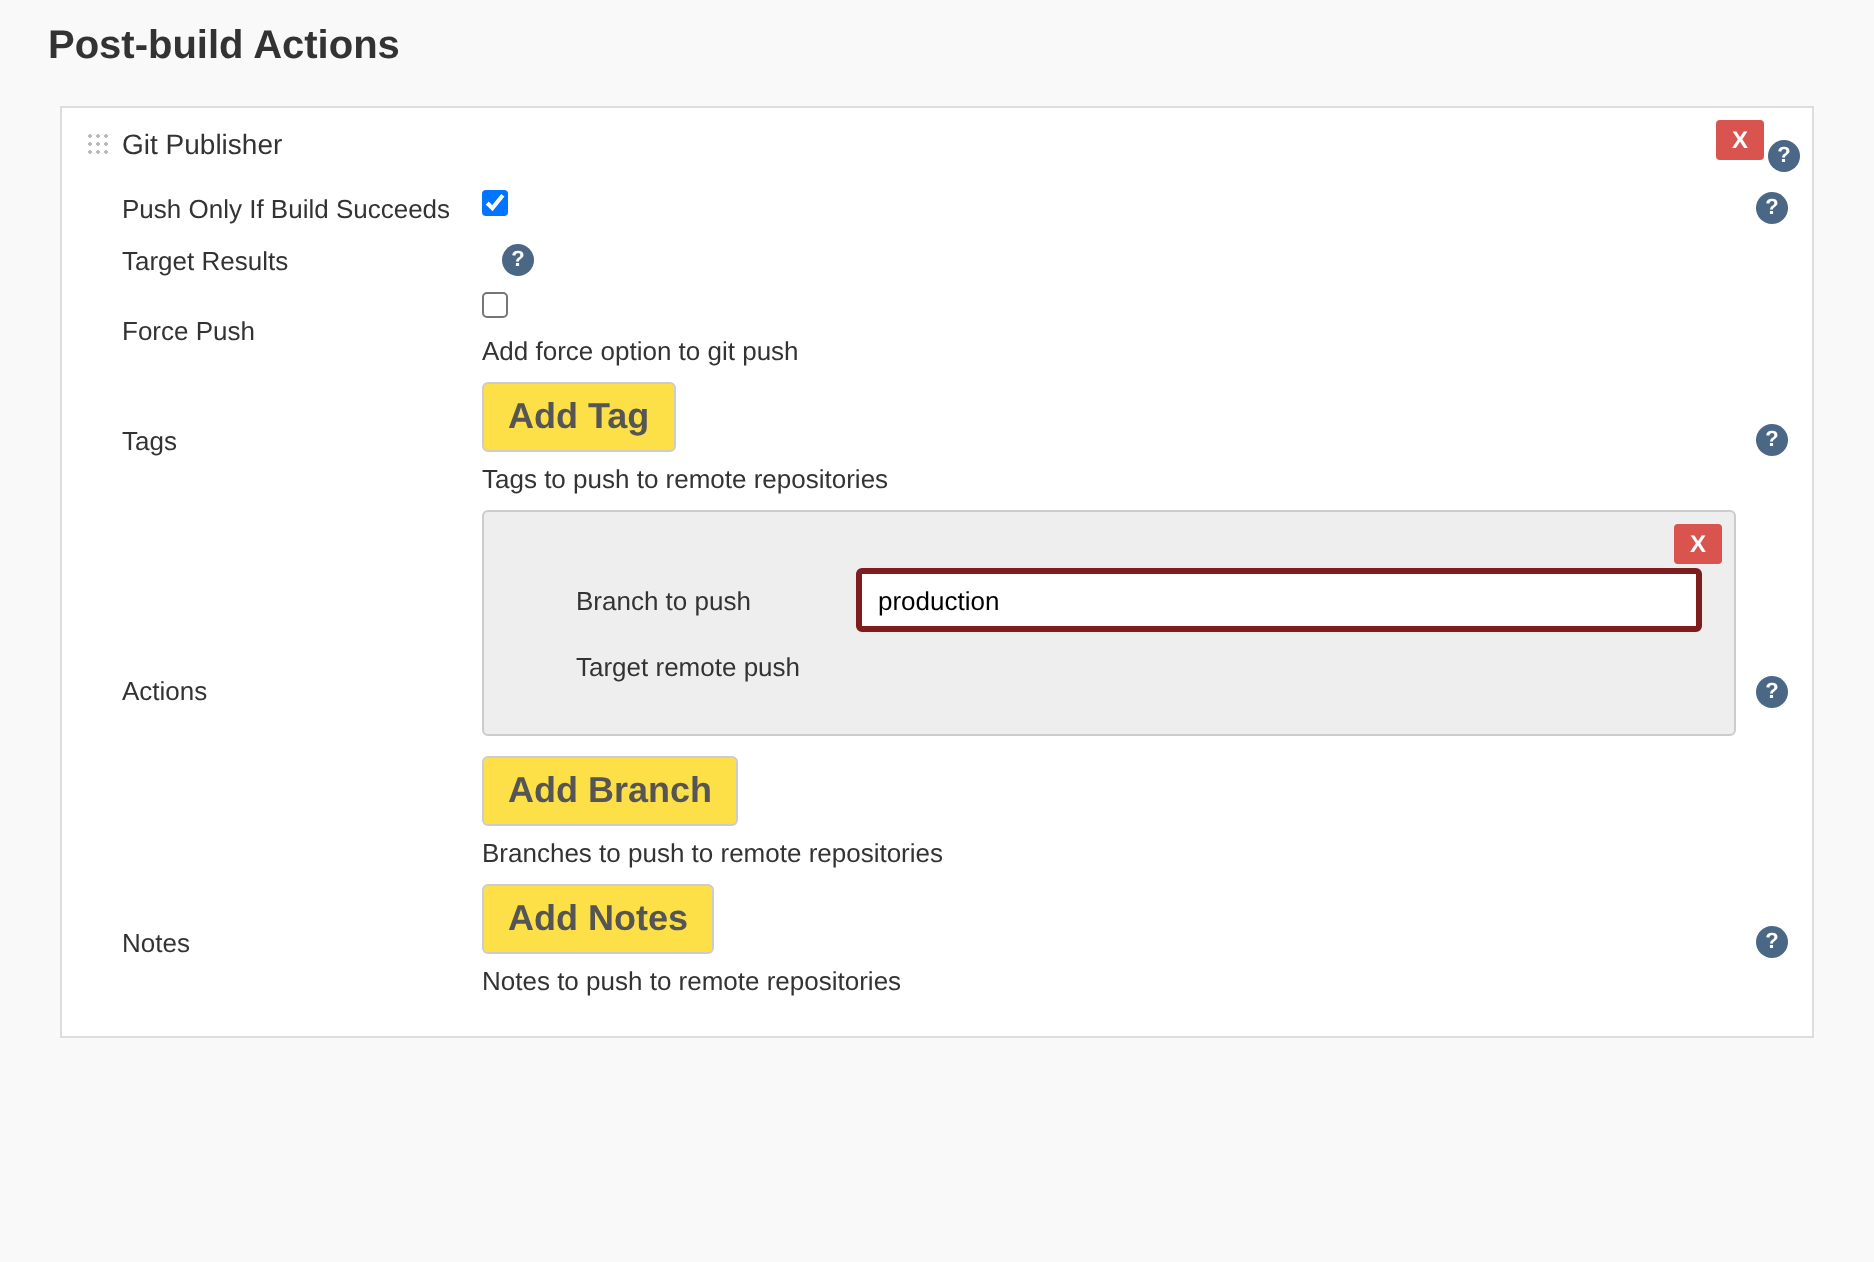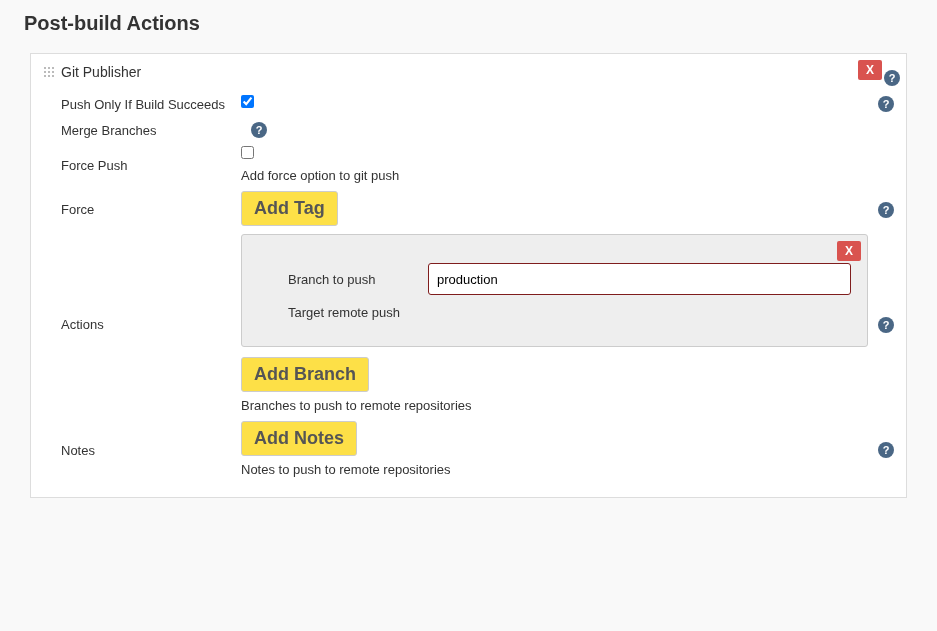--- a/index.html
+++ b/index.html
@@ -137,21 +137,21 @@
       margin-bottom: 10px;
       padding-left: 30px;
     }
     .sub-label {
       width: 140px;
       flex-shrink: 0;
       font-size: 13px;
     }
     .text-input {
       flex: 1;
-      border: 1px solid #7f1d1d;
+      border: 3px solid #7f1d1d;
       border-radius: 3px;
       padding: 6px 8px;
       font-size: 13px;
       height: 32px;
     }
     input[type="checkbox"] {
       width: 13px;
       height: 13px;
       cursor: pointer;
     }
@@ -180,39 +180,40 @@
       <div class="form-label">Push Only If Build Succeeds</div>
       <div class="form-control">
         <input type="checkbox" checked="" style="">
       </div>
       <div class="help-col">
           <span class="help-icon">?</span>
         </div>
     </div>
 
     <div class="form-row">
-      <div class="form-label">Merge Branches</div>
+      <div class="form-label">Target Results</div>
       <div class="help-col">
           <span class="help-icon">?</span>
         </div>
     </div>
 
     <div class="form-row">
       <div class="form-label">Force Push</div>
       <div class="form-control">
         <input type="checkbox" style="">
         <div class="form-desc">Add force option to git push</div>
       </div>
       <div class="help-col"></div>
     </div>
 
     <div class="form-row">
-      <div class="form-label">Force</div>
+      <div class="form-label">Tags</div>
       <div class="form-control">
         <button class="btn">Add Tag</button>
+        <div class="form-desc">Tags to push to remote repositories</div>
       </div>
       <div class="help-col">
           <span class="help-icon">?</span>
         </div>
     </div>
 
     <div class="form-row">
       <div class="form-label">Actions</div>
       <div class="form-control">
         <div class="subpanel">

